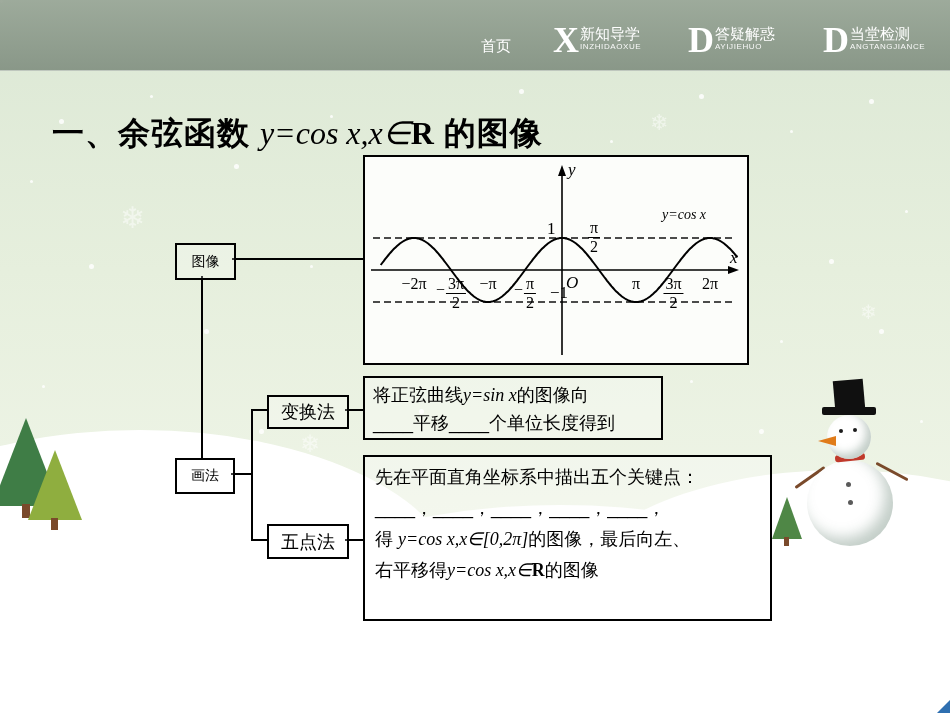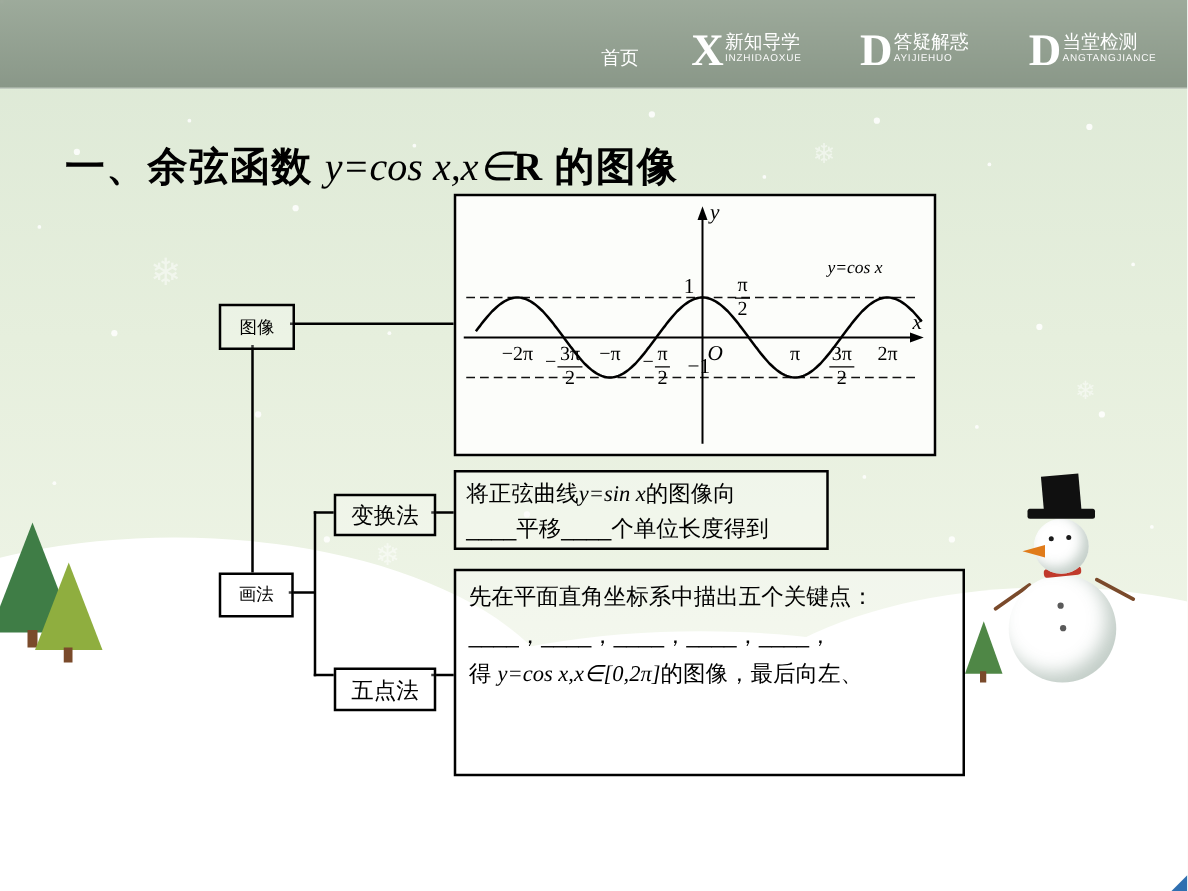--- a/index.html
+++ b/index.html
@@ -149,21 +149,21 @@
   <div class="dline" style="left:231px;top:473px;width:21px;height:2px;"></div>
   <div class="dline" style="left:251px;top:409px;width:2px;height:132px;"></div>
   <div class="dline" style="left:251px;top:409px;width:16px;height:2px;"></div>
   <div class="dline" style="left:251px;top:539px;width:16px;height:2px;"></div>
   <div class="dline" style="left:345px;top:409px;width:18px;height:2px;"></div>
   <div class="dline" style="left:345px;top:539px;width:18px;height:2px;"></div>
 
   <div class="dnode" style="left:175px;top:243px;width:57px;height:33px;">图像</div>
   <div class="dnode" style="left:175px;top:458px;width:56px;height:32px;">画法</div>
   <div class="dnode" style="left:267px;top:395px;width:78px;height:30px;font-size:18px;">变换法</div>
-  <div class="dnode" style="left:267px;top:524px;width:78px;height:31px;font-size:18px;margin-top:10px;">五点法</div>
+  <div class="dnode" style="left:267px;top:524px;width:78px;height:31px;font-size:18px;">五点法</div>
 
   <div class="chart">
     <svg viewBox="0 0 382 206" width="382" height="206">
       <line x1="8" y1="81" x2="370" y2="81" stroke="#111" stroke-width="1.3" stroke-dasharray="7 4"></line>
       <line x1="8" y1="145" x2="370" y2="145" stroke="#111" stroke-width="1.3" stroke-dasharray="7 4"></line>
       <line x1="6" y1="113" x2="366" y2="113" stroke="#000" stroke-width="1.6"></line>
       <polygon points="374,113 363,109 363,117" fill="#000"></polygon>
       <line x1="197" y1="198" x2="197" y2="16" stroke="#000" stroke-width="1.6"></line>
       <polygon points="197,8 193,19 201,19" fill="#000"></polygon>
       <path d="M15.7,108.0L17.2,106.0L18.7,104.1L20.1,102.2L21.6,100.3L23.1,98.5L24.6,96.7L26.1,95.0L27.5,93.4L29.0,91.8L30.5,90.4L32.0,89.0L33.5,87.7L34.9,86.5L36.4,85.5L37.9,84.5L39.4,83.6L40.9,82.9L42.3,82.3L43.8,81.8L45.3,81.4L46.8,81.1L48.3,81.0L49.7,81.0L51.2,81.1L52.7,81.4L54.2,81.8L55.7,82.3L57.1,82.9L58.6,83.6L60.1,84.5L61.6,85.5L63.1,86.5L64.5,87.7L66.0,89.0L67.5,90.4L69.0,91.8L70.5,93.4L71.9,95.0L73.4,96.7L74.9,98.5L76.4,100.3L77.9,102.2L79.3,104.1L80.8,106.0L82.3,108.0L83.8,110.0L85.3,112.0L86.7,114.0L88.2,116.0L89.7,118.0L91.2,120.0L92.7,121.9L94.1,123.8L95.6,125.7L97.1,127.5L98.6,129.3L100.1,131.0L101.5,132.6L103.0,134.2L104.5,135.6L106.0,137.0L107.5,138.3L108.9,139.5L110.4,140.5L111.9,141.5L113.4,142.4L114.9,143.1L116.3,143.7L117.8,144.2L119.3,144.6L120.8,144.9L122.3,145.0L123.7,145.0L125.2,144.9L126.7,144.6L128.2,144.2L129.7,143.7L131.1,143.1L132.6,142.4L134.1,141.5L135.6,140.5L137.1,139.5L138.5,138.3L140.0,137.0L141.5,135.6L143.0,134.2L144.5,132.6L145.9,131.0L147.4,129.3L148.9,127.5L150.4,125.7L151.9,123.8L153.3,121.9L154.8,120.0L156.3,118.0L157.8,116.0L159.3,114.0L160.7,112.0L162.2,110.0L163.7,108.0L165.2,106.0L166.7,104.1L168.1,102.2L169.6,100.3L171.1,98.5L172.6,96.7L174.1,95.0L175.5,93.4L177.0,91.8L178.5,90.4L180.0,89.0L181.5,87.7L182.9,86.5L184.4,85.5L185.9,84.5L187.4,83.6L188.9,82.9L190.3,82.3L191.8,81.8L193.3,81.4L194.8,81.1L196.3,81.0L197.7,81.0L199.2,81.1L200.7,81.4L202.2,81.8L203.7,82.3L205.1,82.9L206.6,83.6L208.1,84.5L209.6,85.5L211.1,86.5L212.5,87.7L214.0,89.0L215.5,90.4L217.0,91.8L218.5,93.4L219.9,95.0L221.4,96.7L222.9,98.5L224.4,100.3L225.9,102.2L227.3,104.1L228.8,106.0L230.3,108.0L231.8,110.0L233.3,112.0L234.7,114.0L236.2,116.0L237.7,118.0L239.2,120.0L240.7,121.9L242.1,123.8L243.6,125.7L245.1,127.5L246.6,129.3L248.1,131.0L249.5,132.6L251.0,134.2L252.5,135.6L254.0,137.0L255.5,138.3L256.9,139.5L258.4,140.5L259.9,141.5L261.4,142.4L262.9,143.1L264.3,143.7L265.8,144.2L267.3,144.6L268.8,144.9L270.3,145.0L271.7,145.0L273.2,144.9L274.7,144.6L276.2,144.2L277.7,143.7L279.1,143.1L280.6,142.4L282.1,141.5L283.6,140.5L285.1,139.5L286.5,138.3L288.0,137.0L289.5,135.6L291.0,134.2L292.5,132.6L293.9,131.0L295.4,129.3L296.9,127.5L298.4,125.7L299.9,123.8L301.3,121.9L302.8,120.0L304.3,118.0L305.8,116.0L307.3,114.0L308.7,112.0L310.2,110.0L311.7,108.0L313.2,106.0L314.7,104.1L316.1,102.2L317.6,100.3L319.1,98.5L320.6,96.7L322.1,95.0L323.5,93.4L325.0,91.8L326.5,90.4L328.0,89.0L329.5,87.7L330.9,86.5L332.4,85.5L333.9,84.5L335.4,83.6L336.9,82.9L338.3,82.3L339.8,81.8L341.3,81.4L342.8,81.1L344.3,81.0L345.7,81.0L347.2,81.1L348.7,81.4L350.2,81.8L351.7,82.3L353.1,82.9L354.6,83.6L356.1,84.5L357.6,85.5L359.1,86.5L360.5,87.7L362.0,89.0L363.5,90.4L365.0,91.8L366.5,93.4L367.9,95.0L369.4,96.7L370.9,98.5L372.4,100.3" fill="none" stroke="#000" stroke-width="2"></path>
@@ -211,16 +211,17 @@
 
   <div class="tbox box-transform">
     <div class="tline"><span>将正弦曲线</span><span class="math">y=sin x</span><span>的图像向</span></div>
     <div class="tline">____平移____个单位长度得到</div>
   </div>
 
   <div class="tbox box-five">
     <div class="tline">先在平面直角坐标系中描出五个关键点：</div>
     <div class="tline">____，____，____，____，____，</div>
     <div class="tline"><span>得 </span><span class="math">y=cos x,x∈[0,2π]</span><span>的图像，最后向左、</span></div>
+    <div class="tline"><span>右平移得</span><span class="math">y=cos x,x∈</span><span class="setR">R</span><span>的图像</span></div>
   </div>
 
   <div class="corner"></div>
 </div>
 
 </body></html>

